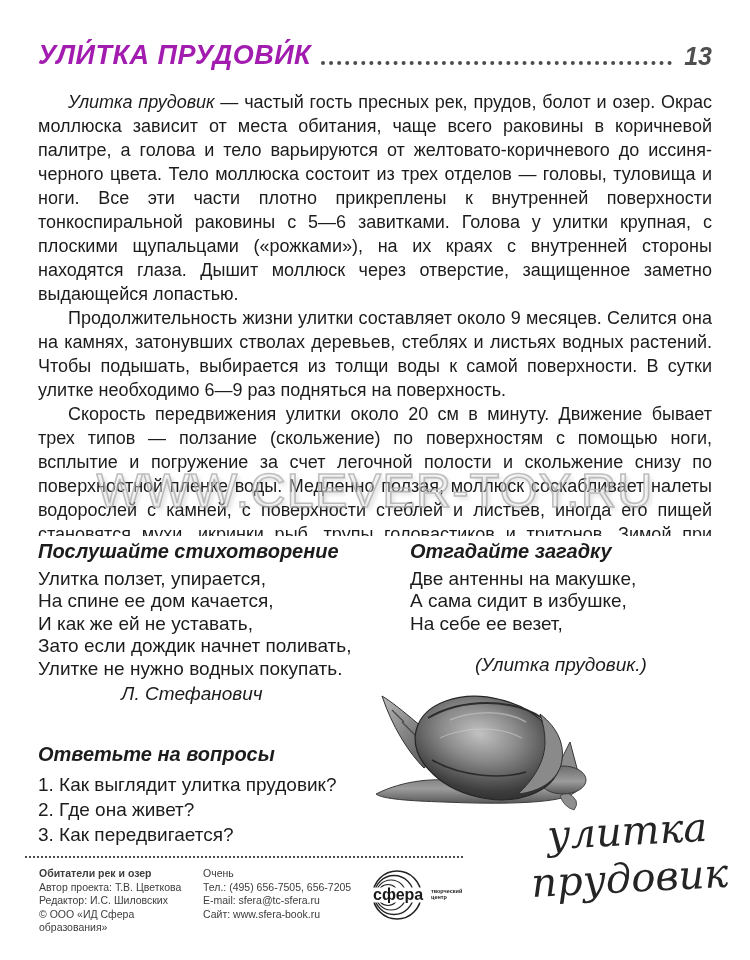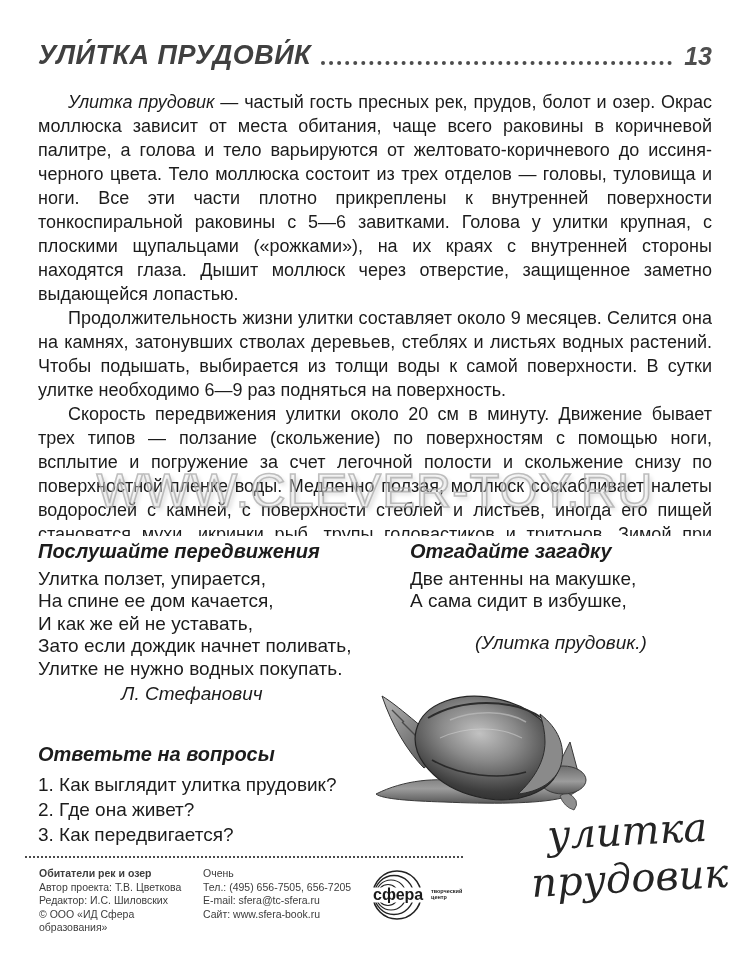--- a/index.html
+++ b/index.html
@@ -6,21 +6,21 @@
   .page {
     position:relative; width:750px; height:960px; margin:0 auto;
     background:#ffffff; overflow:hidden;
     font-family:"Liberation Sans", sans-serif; color:#1c1c1c;
     box-shadow:0 0 6px rgba(0,0,0,.25);
   }
   
   .header { position:absolute; left:38px; top:42px; width:674px; display:flex; align-items:flex-end; }
   .title {
     font-size:27px; font-weight:bold; font-style:italic; letter-spacing:.5px;
-    color:#404040; white-space:nowrap; line-height:1;
+    color:#a21caf; white-space:nowrap; line-height:1;
   }
   .leader { flex:1; border-bottom:4px dotted #4c4c4c; height:0; margin:0 12px 4px 10px; }
   .pagenum { font-size:25px; font-weight:bold; font-style:italic; color:#4f4f4f; line-height:1; }
 
   
   .body-text {
     position:absolute; left:38px; top:90px; width:674px; height:446px; overflow:hidden;
     font-size:18px; line-height:24px; text-align:justify;
   }
   .body-text p { margin:0; text-indent:30px; }
@@ -77,33 +77,34 @@
     <div class="pagenum">13</div>
   </div>
 
   <div class="body-text">
     <p><span class="ital">Улитка прудовик</span><span> — частый гость пресных рек, прудов, болот и озер. Окрас моллюска зависит от места обитания, чаще всего раковины в коричневой палитре, а голова и тело варьируются от желтовато-коричневого до иссиня-черного цвета. Тело моллюска состоит из трех отделов — головы, туловища и ноги. Все эти части плотно прикреплены к внутренней поверхности тонкоспиральной раковины с 5—6 завитками. Голова у улитки крупная, с плоскими щупальцами («рожками»), на их краях с внутренней стороны находятся глаза. Дышит моллюск через отверстие, защищенное заметно выдающейся лопастью.</span></p>
     <p>Продолжительность жизни улитки составляет около 9 месяцев. Селится она на камнях, затонувших стволах деревьев, стеблях и листьях водных растений. Чтобы подышать, выбирается из толщи воды к самой поверхности. В сутки улитке необходимо 6—9 раз подняться на поверхность.</p>
     <p>Скорость передвижения улитки около 20 см в минуту. Движение бывает трех типов — ползание (скольжение) по поверхностям с помощью ноги, всплытие и погружение за счет легочной полости и скольжение снизу по поверхностной пленке воды. Медленно ползая, моллюск соскабливает налеты водорослей с камней, с поверхности стеблей и листьев, иногда его пищей становятся мухи, икринки рыб, трупы головастиков и тритонов. Зимой при замерзании водоемов моллюск не погибает, а вмерзает в лед и оживает при оттаивании.</p>
   </div>
 
   <div class="poem">
-    <div class="section-heading">Послушайте передвижения</div>
+    <div class="section-heading">Послушайте стихотворение</div>
     <div>Улитка ползет, упирается,</div>
     <div>На спине ее дом качается,</div>
     <div>И как же ей не уставать,</div>
     <div>Зато если дождик начнет поливать,</div>
     <div>Улитке не нужно водных покупать.</div>
     <div class="poem-author">Л. Стефанович</div>
   </div>
 
   <div class="riddle">
     <div class="section-heading">Отгадайте загадку</div>
     <div>Две антенны на макушке,</div>
     <div>А сама сидит в избушке,</div>
+    <div>На себе ее везет,</div>
     <div class="riddle-answer">(Улитка прудовик.)</div>
   </div>
 
   <div class="questions">
     <div class="section-heading">Ответьте на вопросы</div>
     <div>1. Как выглядит улитка прудовик?</div>
     <div>2. Где она живет?</div>
     <div>3. Как передвигается?</div>
   </div>
 

